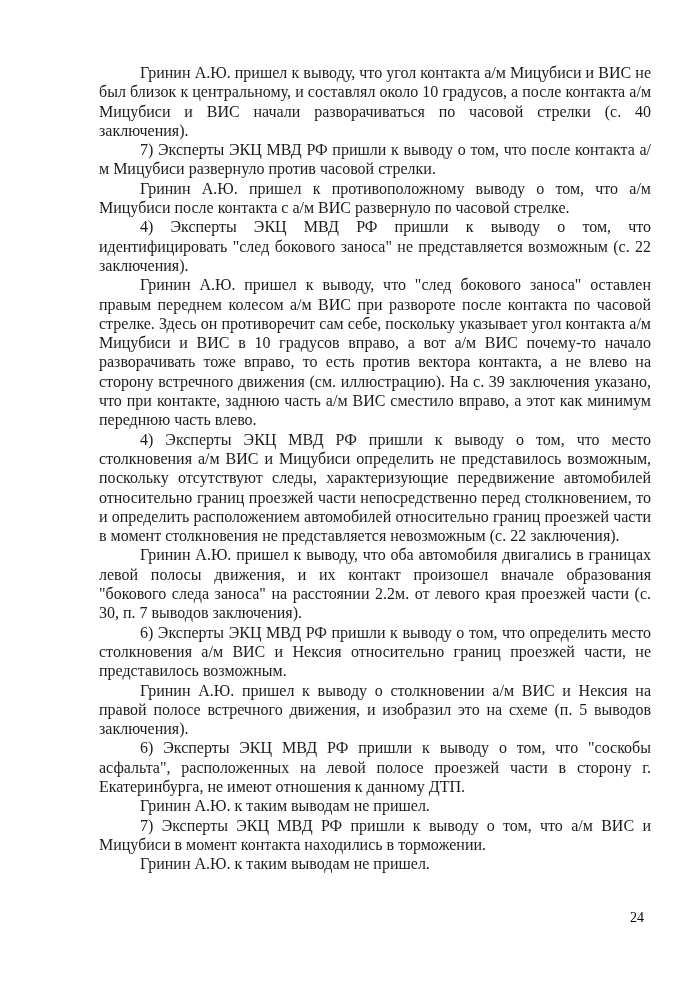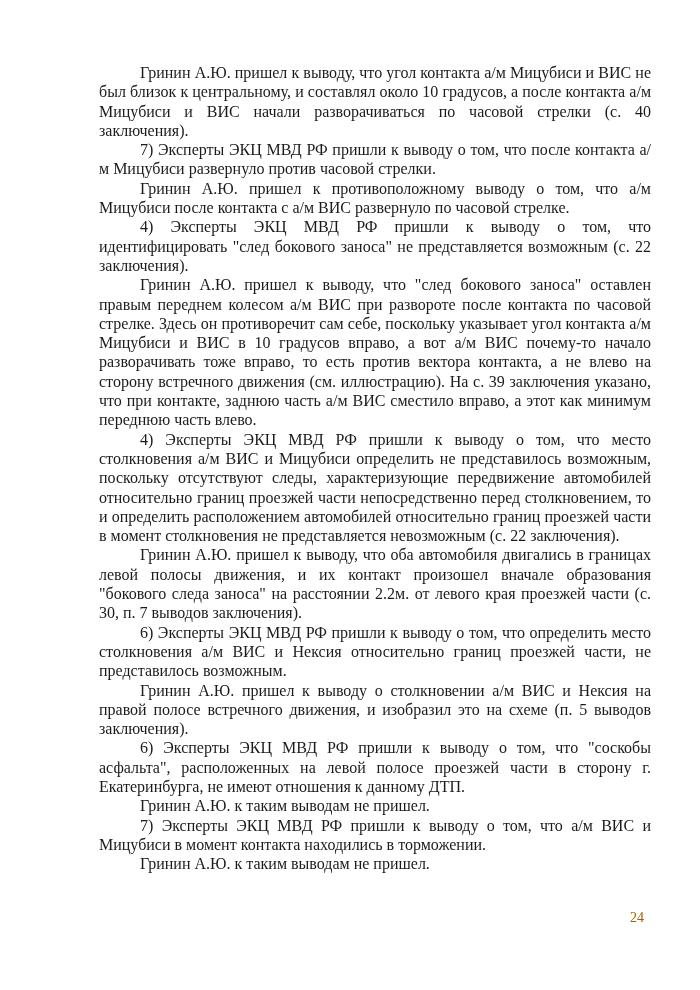--- a/index.html
+++ b/index.html
@@ -29,21 +29,21 @@
     margin: 0;
     padding: 0;
     text-indent: 41px;
   }
   .page-number {
     position: absolute;
     left: 630px;
     top: 910px;
     font-size: 14px;
     line-height: 15px;
-    color: #a16207;
+    color: #000000;
   }
 </style>
 </head>
 <body>
 
 <div class="page">
   <div class="content">
     <p>Гринин А.Ю. пришел к выводу, что угол контакта а/м Мицубиси и ВИС не был близок к центральному, и составлял около 10 градусов, а после контакта а/м Мицубиси и ВИС начали разворачиваться по часовой стрелки (с. 40 заключения).</p>
     <p>7) Эксперты ЭКЦ МВД РФ пришли к выводу о том, что после контакта а/м Мицубиси развернуло против часовой стрелки.</p>
     <p>Гринин А.Ю. пришел к противоположному выводу о том, что а/м Мицубиси после контакта с а/м ВИС развернуло по часовой стрелке.</p>

